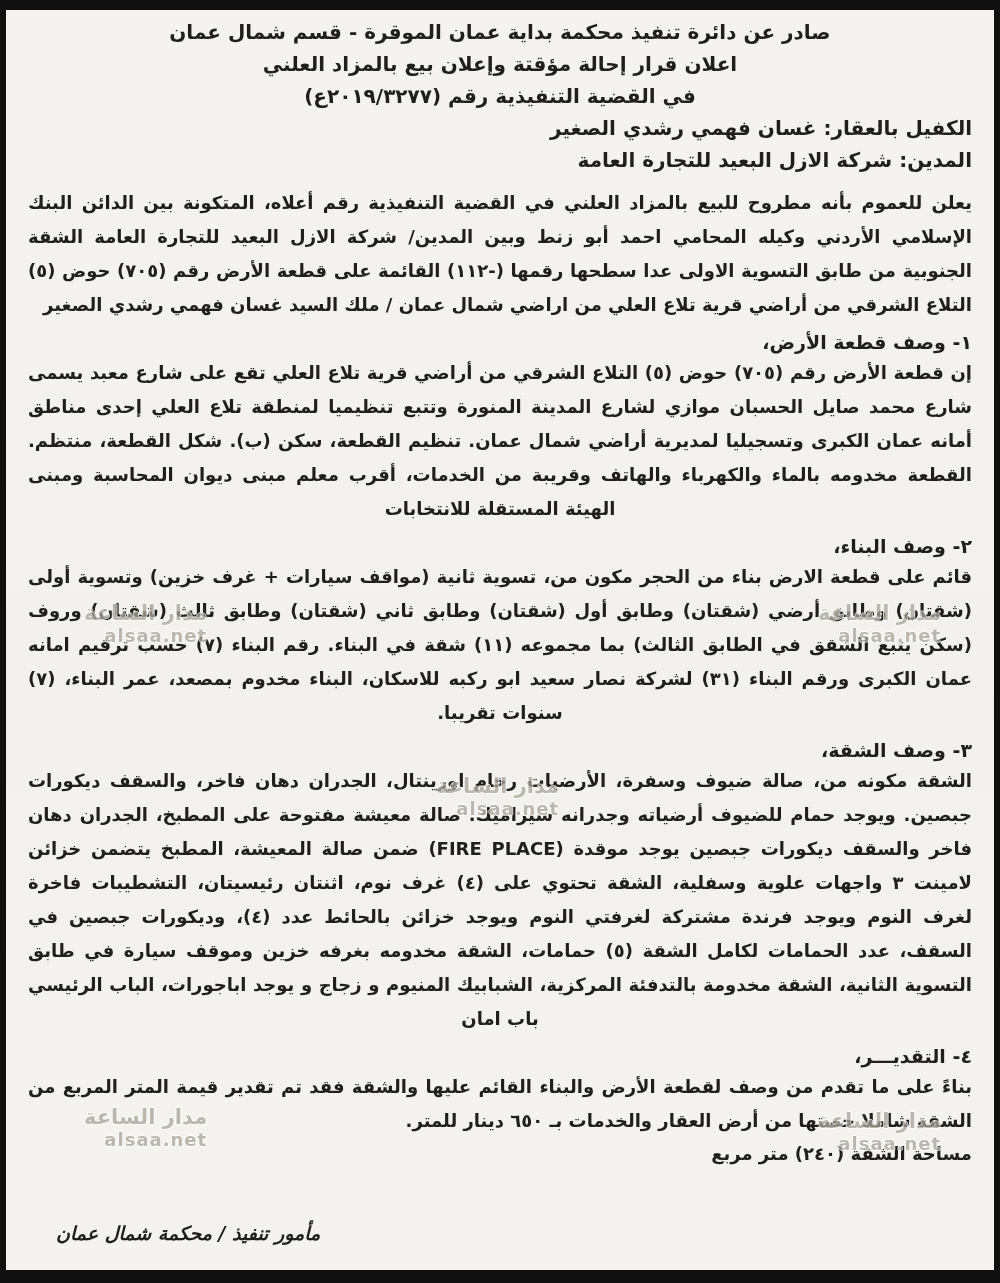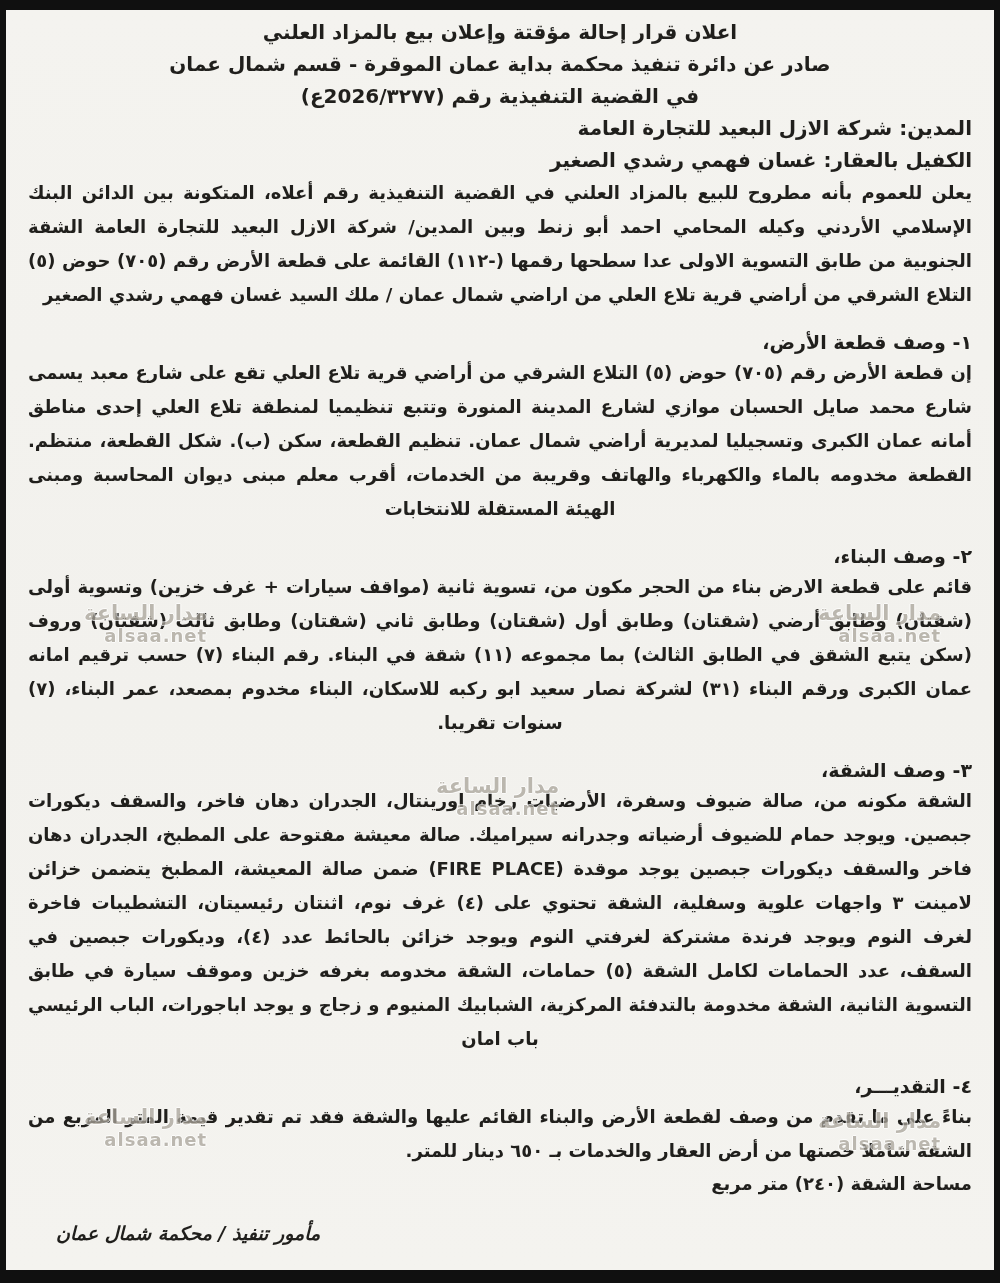--- a/index.html
+++ b/index.html
@@ -16,22 +16,22 @@
     direction:rtl;
     font-family:"DejaVu Sans", sans-serif;
     color:#201f1c;
     font-weight:700;
   }
   .content { position:relative; z-index:1; padding:6px 22px 70px 22px; }
   .t   { text-align:center; font-size:20px; line-height:32px; }
   .party { text-align:right; font-size:20px; line-height:32px; }
   .p   { font-size:18px; line-height:34px; text-align:justify; }
   .p.center-last { text-align-last:center; }
-  .p.intro { margin-top:0; }
-  .h   { font-size:19px; line-height:28px; margin-top:16px; }
+  .p.intro { margin-top:10px; }
+  .h   { font-size:19px; line-height:28px; margin-top:6px; }
   .vline { font-size:18px; line-height:32px; text-align:right; }
   .sig {
     position:absolute; left:50px; bottom:24px; z-index:1;
     font-size:19px; line-height:26px; direction:rtl;font-style:italic;
   }
   .wm {
     position:absolute; z-index:2; text-align:center;
     color:#a9a49a; opacity:.75; pointer-events:none;
     text-shadow: 0 1px 0 #ffffff, 0 -1px 0 #ffffff, 1px 0 0 #ffffff, -1px 0 0 #ffffff;
     direction:rtl; white-space:nowrap;
@@ -39,26 +39,26 @@
   .wm .l1 { font-size:21px; line-height:23px; }
   .wm .l2 { font-size:18px; line-height:21px; letter-spacing:1px; font-family:"DejaVu Sans", sans-serif;text-align:right; }
 </style>
 </head>
 <body>
 
 <div class="page" lang="ar">
 
   <div class="content">
 
+    <div class="t">صادر عن دائرة تنفيذ محكمة بداية عمان الموقرة - قسم شمال عمان</div>
     <div class="t">اعلان قرار إحالة مؤقتة وإعلان بيع بالمزاد العلني</div>
-    <div class="t">صادر عن دائرة تنفيذ محكمة بداية عمان الموقرة - قسم شمال عمان</div>
-    <div class="t">في القضية التنفيذية رقم (2026/٣٢٧٧ع)</div>
+    <div class="t">في القضية التنفيذية رقم (٢٠١٩/٣٢٧٧ع)</div>
 
+    <div class="party">الكفيل بالعقار: غسان فهمي رشدي الصغير</div>
     <div class="party">المدين: شركة الازل البعيد للتجارة العامة</div>
-    <div class="party">الكفيل بالعقار: غسان فهمي رشدي الصغير</div>
 
     <div class="p intro">يعلن للعموم بأنه مطروح للبيع بالمزاد العلني في القضية التنفيذية رقم أعلاه، المتكونة بين الدائن البنك الإسلامي الأردني وكيله المحامي احمد أبو زنط وبين المدين/ شركة الازل البعيد للتجارة العامة الشقة الجنوبية من طابق التسوية الاولى عدا سطحها رقمها (-١١٢) القائمة على قطعة الأرض رقم (٧٠٥) حوض (٥) التلاع الشرقي من أراضي قرية تلاع العلي من اراضي شمال عمان / ملك السيد غسان فهمي رشدي الصغير</div>
 
     <div class="h">١- وصف قطعة الأرض،</div>
     <div class="p center-last">إن قطعة الأرض رقم (٧٠٥) حوض (٥) التلاع الشرقي من أراضي قرية تلاع العلي تقع على شارع معبد يسمى شارع محمد صايل الحسبان موازي لشارع المدينة المنورة وتتبع تنظيميا لمنطقة تلاع العلي إحدى مناطق أمانه عمان الكبرى وتسجيليا لمديرية أراضي شمال عمان. تنظيم القطعة، سكن (ب). شكل القطعة، منتظم. القطعة مخدومه بالماء والكهرباء والهاتف وقريبة من الخدمات، أقرب معلم مبنى ديوان المحاسبة ومبنى الهيئة المستقلة للانتخابات</div>
 
     <div class="h">٢- وصف البناء،</div>
     <div class="p center-last">قائم على قطعة الارض بناء من الحجر مكون من، تسوية ثانية (مواقف سيارات + غرف خزين) وتسوية أولى (شقتان) وطابق أرضي (شقتان) وطابق أول (شقتان) وطابق ثاني (شقتان) وطابق ثالث (شقتان) وروف (سكن يتبع الشقق في الطابق الثالث) بما مجموعه (١١) شقة في البناء. رقم البناء (٧) حسب ترقيم امانه عمان الكبرى ورقم البناء (٣١) لشركة نصار سعيد ابو ركبه للاسكان، البناء مخدوم بمصعد، عمر البناء، (٧) سنوات تقريبا.</div>
 
     <div class="h">٣- وصف الشقة،</div>

